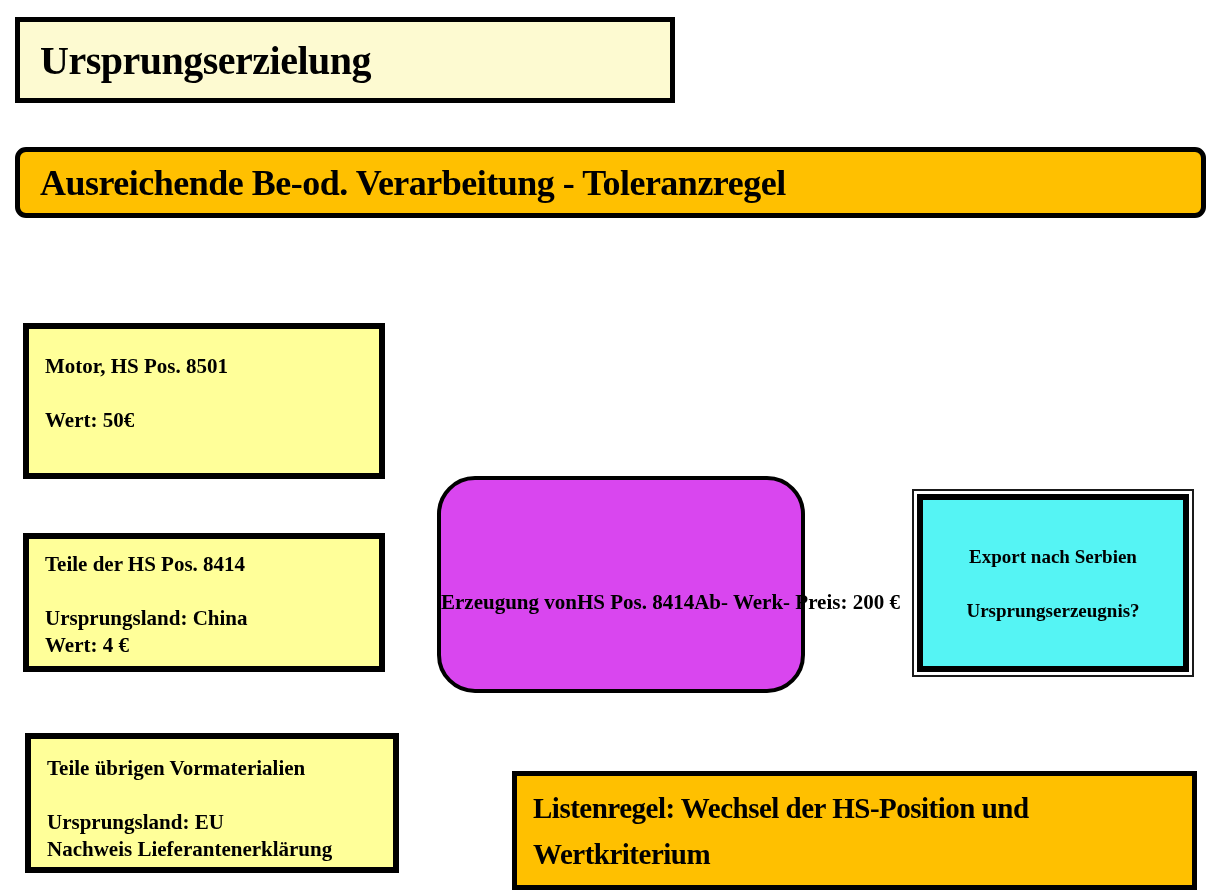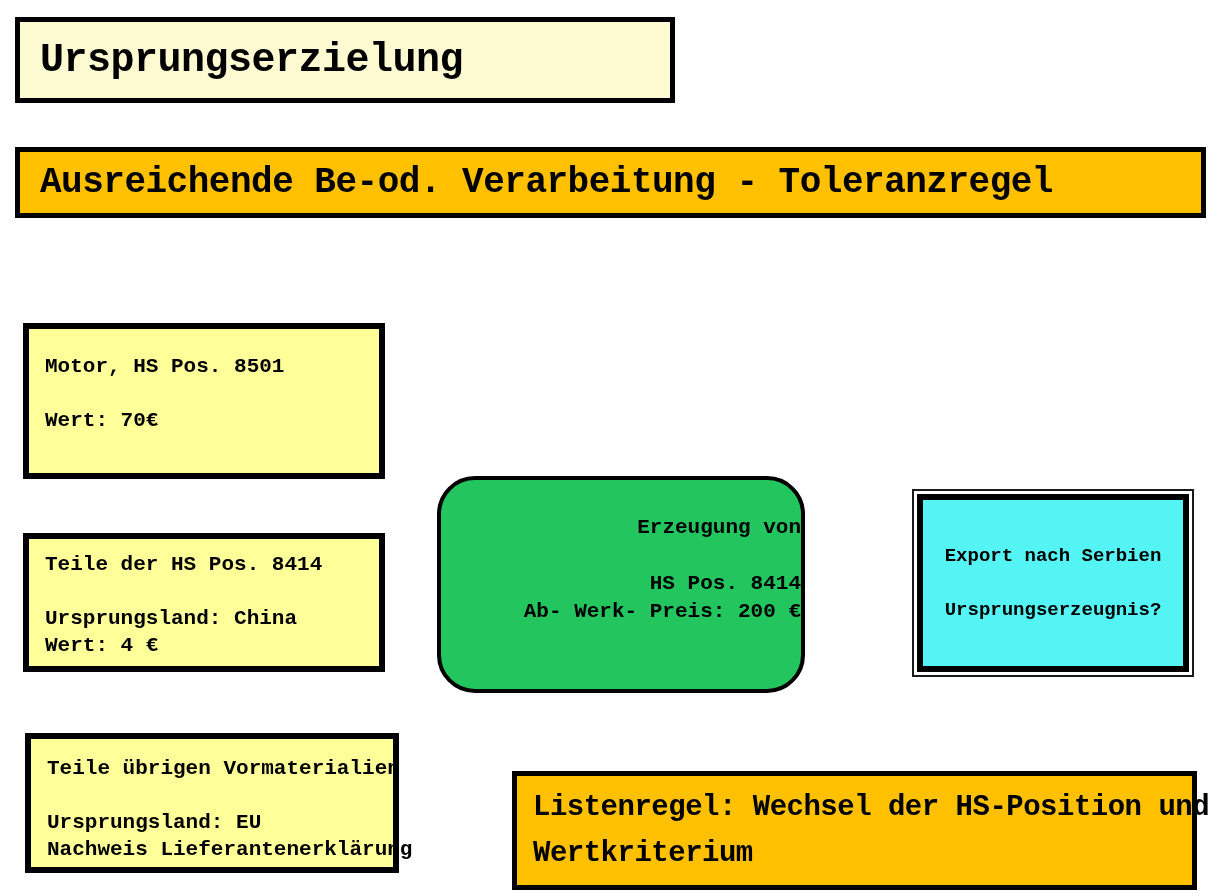--- a/index.html
+++ b/index.html
@@ -5,21 +5,21 @@
   html, body {
     margin: 0;
     padding: 0;
     background: #ffffff;
   }
   .slide {
     position: relative;
     width: 1219px;
     height: 896px;
     background: #ffffff;
-    font-family: Liberation Mono, monospace;
+    font-family: Liberation Serif, serif;
     font-weight: bold;
     color: #000000;
     overflow: hidden;
   }
   .box {
     position: absolute;
     box-sizing: border-box;
     border: 5px solid #000000;
   }
   
@@ -35,20 +35,21 @@
     letter-spacing: -0.5px;
     white-space: nowrap;
   }
   
   .banner {
     left: 15px; top: 147px;
     width: 1191px; height: 71px;
     background: #FFC000;
     display: flex; align-items: center;
     padding-left: 20px;
+    border-radius: 11px;
   }
   .banner .txt {
     font-size: 36px;
     letter-spacing: -0.5px;
     white-space: nowrap;
   }
   
   .mat {
     background: #FFFF99;
     border-width: 6px;
@@ -61,25 +62,25 @@
   .mat .line {
     font-size: 21px;
     line-height: 27px;
     min-height: 27px;
     white-space: nowrap;
   }
   
   .production {
     left: 437px; top: 476px;
     width: 368px; height: 217px;
-    background: #22c55e;
+    background: #d946ef;
     border-width: 4px;
     border-radius: 38px;
-    display: flex; flex-direction: column;
-    align-items: flex-end;
+    display: flex; flex-direction: row;
+    align-items: center;
     padding-top: 34px;
   }
   .production .line {
     font-size: 21px;
     line-height: 28px;
     min-height: 28px;
     text-align: center;
     white-space: nowrap;
   }
   
@@ -132,21 +133,21 @@
     <span class="txt">Ursprungserzielung</span>
   </div>
 
   <div class="box banner">
     <span class="txt">Ausreichende Be-od. Verarbeitung - Toleranzregel</span>
   </div>
 
   <div class="box mat mat-1">
     <div class="line">Motor, HS Pos. 8501</div>
     <div class="line"></div>
-    <div class="line">Wert: 70€</div>
+    <div class="line">Wert: 50€</div>
   </div>
 
   <div class="box mat mat-2">
     <div class="line">Teile der HS Pos. 8414</div>
     <div class="line"></div>
     <div class="line">Ursprungsland: China</div>
     <div class="line">Wert: 4 €</div>
   </div>
 
   <div class="box mat mat-3">

